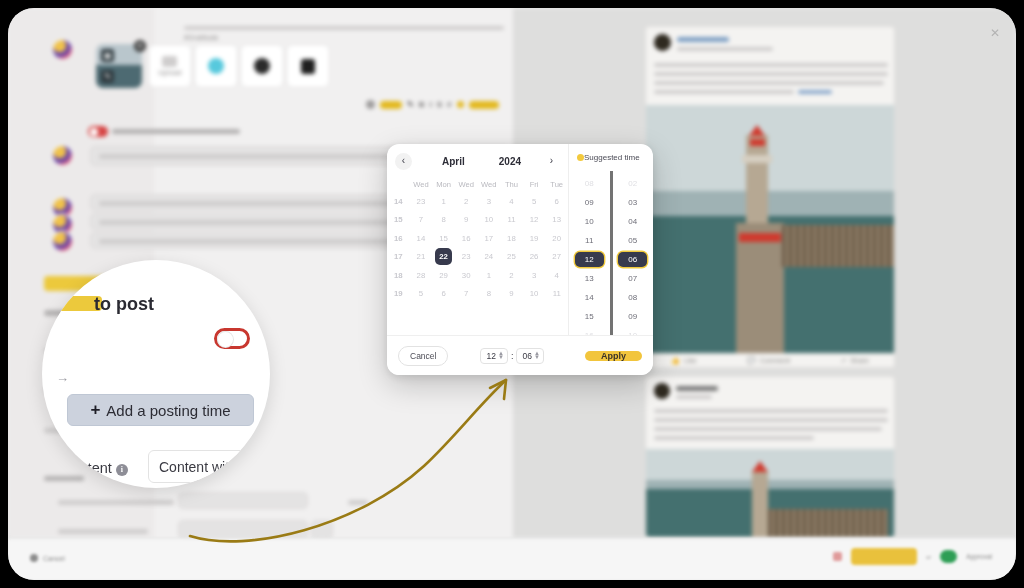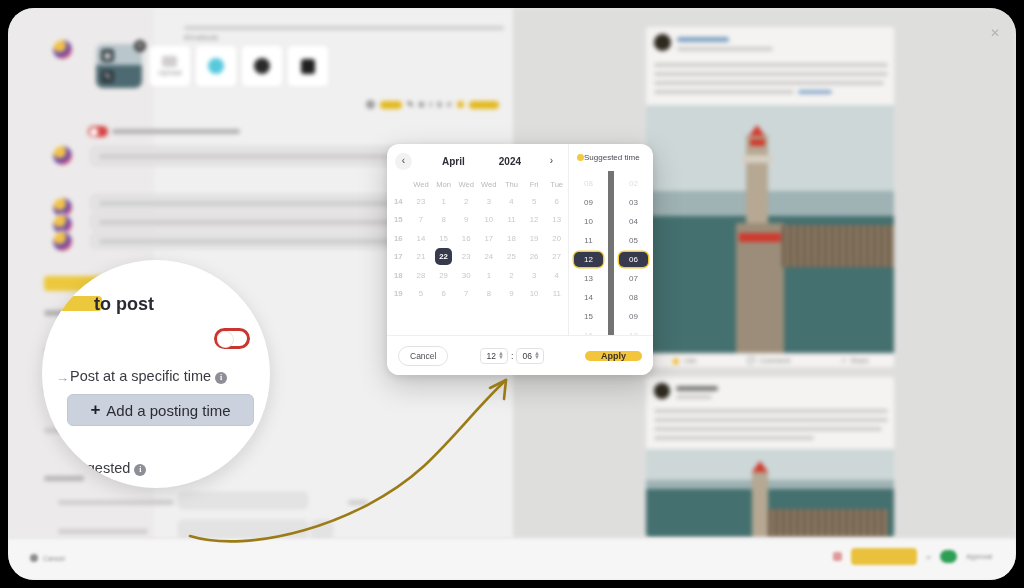--- a/index.html
+++ b/index.html
@@ -149,21 +149,21 @@
   }
 
   .sugg-head {
     height: 27px; display:flex; align-items:center; gap:0; padding-left:8px;
   }
   .sugg-dot { width:7px;height:7px;border-radius:50%;background:#f3ca3e; }
   .sugg-txt { font-size:8px; color:#4a4a55; }
 
   .time-cols { display:flex; flex:1; position:relative; overflow:hidden; }
   .tcol { flex:1; position:relative; overflow:hidden; }
-  .tcol + .tcol { border-left:6px solid #737373; }
+  .tcol + .tcol { border-left:3px solid #737373; }
   .tlist { position:absolute; left:0; right:0; top:-7px;margin-top:10px; }
   .titem {
     height: 19px; display:flex; align-items:center; justify-content:center;
     font-size: 8px; color:#6e6e78;
   }
   .titem.faded { color:#e0e0e4; }
   .titem.active span {
     display:inline-flex;align-items:center;justify-content:center;
     width: 29px; height: 15px; border-radius: 5px;
     background:#373a4d; color:#fff; font-size:8px;
@@ -568,29 +568,29 @@
     </svg>
 
     <div class="mag">
       <div class="mag-inner">
         <div class="mag-yellow"></div>
         <div class="mag-title">to post</div>
 
         <div class="mag-toggle"></div>
 
         <div class="mag-arrow">→</div>
-        <div class="mag-row2">
-          <span>Post at a specific time</span><span class="info-i">i</span>
-        </div>
 
         <div class="mag-btn">
           <span class="mag-plus">+</span>
           <span>Add a posting time</span>
         </div>
 
         <div class="mag-row3">
-          <span>Suggested</span><span class="info-i">i</span>
+          <span>Content</span><span class="info-i">i</span>
+        </div>
+        <div class="mag-select">
+          <span>Content without</span>
         </div>
       </div>
     </div>
 
   </div>
 </div>
 
 </body></html>

